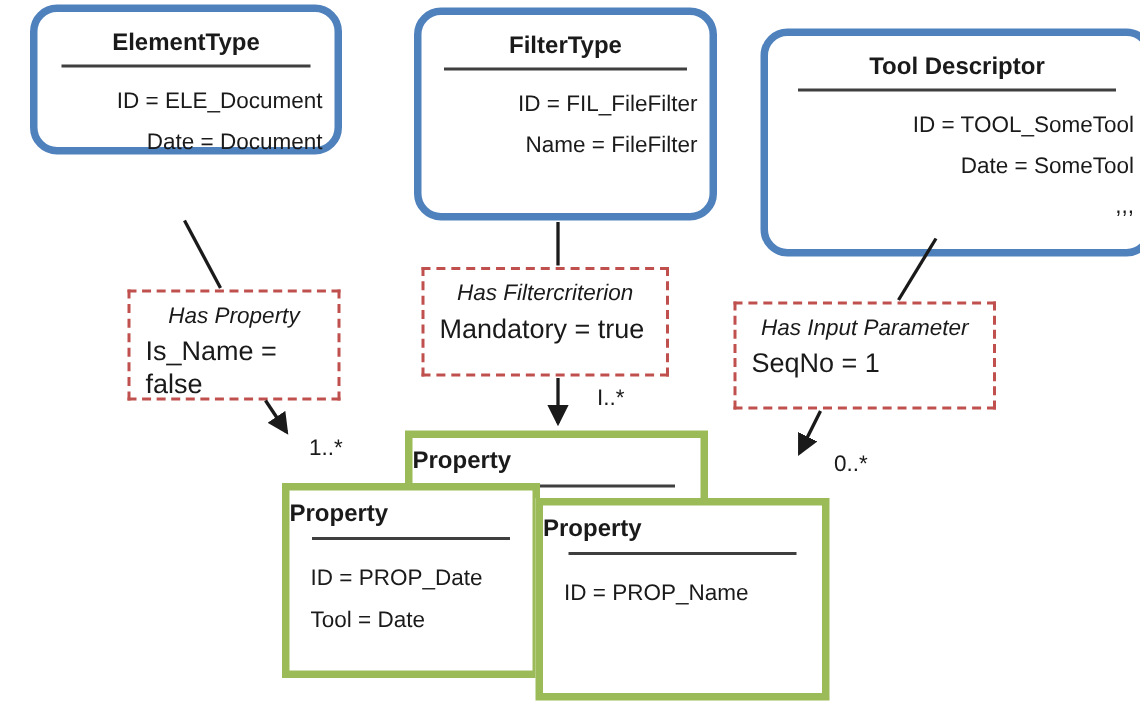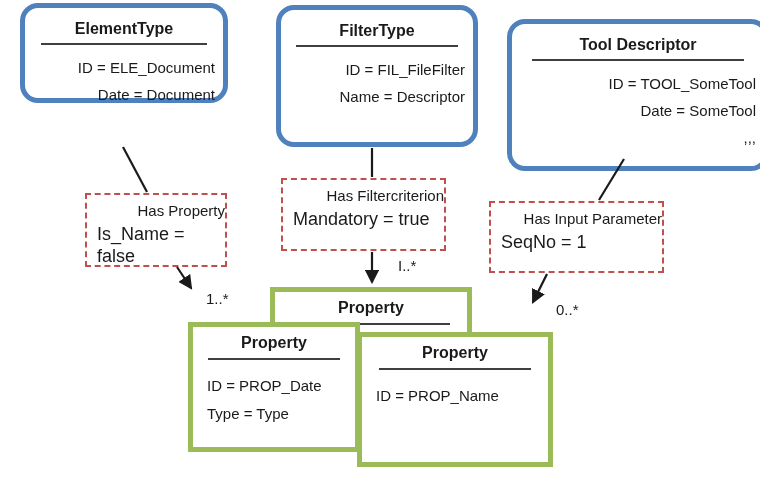--- a/index.html
+++ b/index.html
@@ -18,29 +18,29 @@
   }
   .entity .etitle{font-weight:bold;font-size:16px;text-align:center;padding-top:12px;}
   .entity .erule{border-top:2px solid #3f3f3f;width:84%;margin:5px auto 0 auto;}
   .entity .efields{padding:9px 8px 0 16px;font-size:15px;line-height:27px;text-align:right;}
 
   
   .relation{
     position:absolute;box-sizing:border-box;background:#ffffff;
     border:2px dashed #c0504d;z-index:6;
   }
-  .relation .rtitle{font-size:15px;text-align:right;padding-top:7px;}
+  .relation .rtitle{font-style:italic;font-size:15px;text-align:center;padding-top:7px;}
   .relation .rfield{font-size:18px;padding:4px 4px 0 10px;line-height:22px;}
 
   
   .property{
     position:absolute;box-sizing:border-box;background:#ffffff;
     border:5px solid #9bbb59;
   }
-  .property .ptitle{font-weight:bold;font-size:16px;text-align:center;padding-top:7px;}
+  .property .ptitle{font-weight:bold;font-size:16px;padding-top:7px;}
   .property .prule{border-top:2px solid #3f3f3f;width:82%;margin:6px auto 0 auto;}
   .property .pfields{padding:12px 6px 0 14px;font-size:15px;line-height:28px;}
 
   .mult{position:absolute;font-size:15px;z-index:21;}
 </style>
 </head>
 <body>
 
 <div class="canvas">
 
@@ -65,21 +65,21 @@
       <div>ID = ELE_Document</div>
       <div>Date = Document</div>
     </div>
   </div>
 
   <div class="entity" style="left:276px;top:5px;width:202px;height:142px;">
     <div class="etitle">FilterType</div>
     <div class="erule"></div>
     <div class="efields">
       <div>ID = FIL_FileFilter</div>
-      <div>Name = Descriptor</div>
+      <div>Name = FileFilter</div>
     </div>
   </div>
 
   <div class="entity" style="left:507px;top:19px;width:262px;height:152px;">
     <div class="etitle">Tool Descriptor</div>
     <div class="erule"></div>
     <div class="efields">
       <div>ID = TOOL_SomeTool</div>
       <div>Date = SomeTool</div>
       <div>,,,</div>
@@ -108,21 +108,21 @@
   <div class="property" style="left:270px;top:287px;width:202px;height:105px;z-index:1;">
     <div class="ptitle">Property</div>
     <div class="prule"></div>
   </div>
 
   <div class="property" style="left:188px;top:322px;width:172px;height:130px;z-index:2;">
     <div class="ptitle">Property</div>
     <div class="prule"></div>
     <div class="pfields">
       <div>ID = PROP_Date</div>
-      <div>Type = Type</div>
+      <div>Tool = Date</div>
     </div>
   </div>
 
   <div class="property" style="left:357px;top:332px;width:196px;height:135px;z-index:3;">
     <div class="ptitle">Property</div>
     <div class="prule"></div>
     <div class="pfields">
       <div>ID = PROP_Name</div>
     </div>
   </div>

